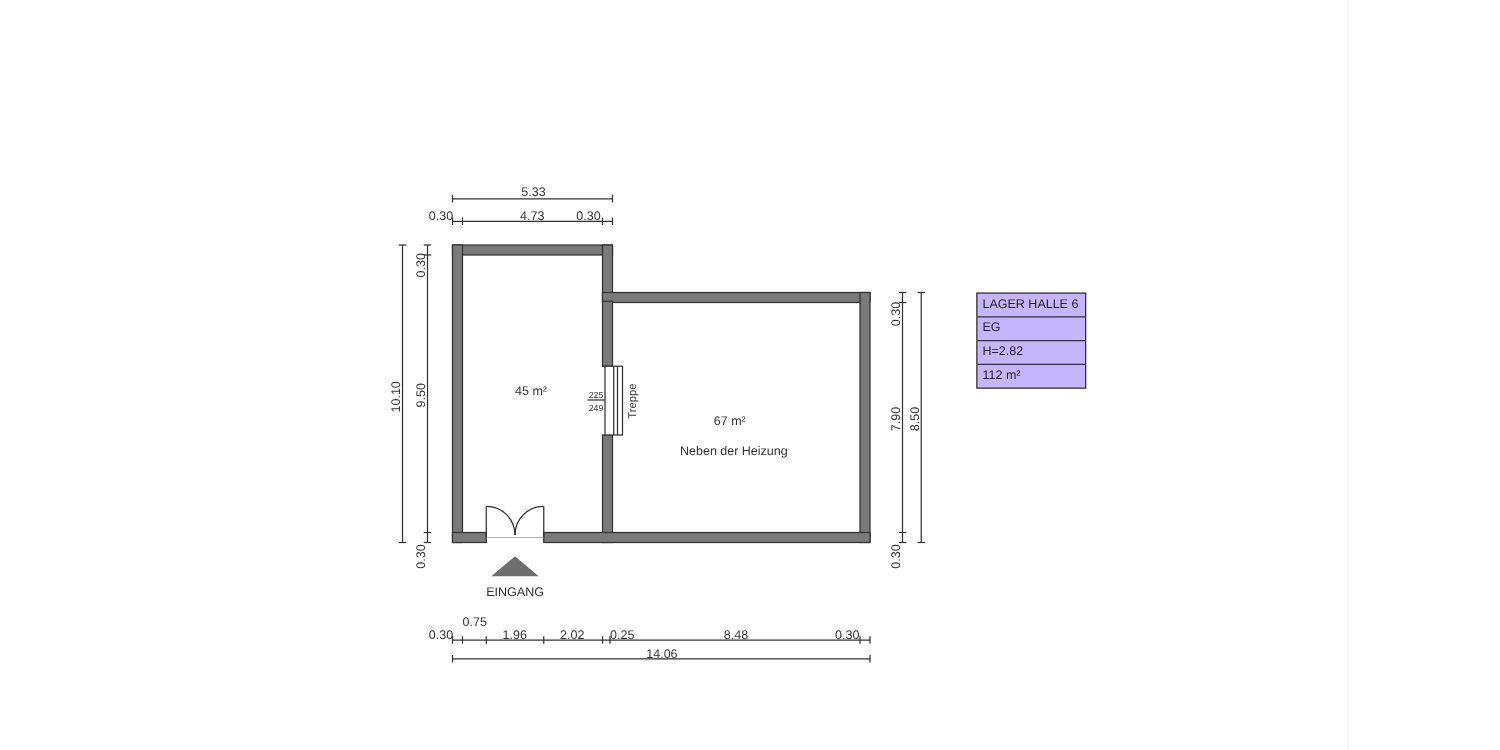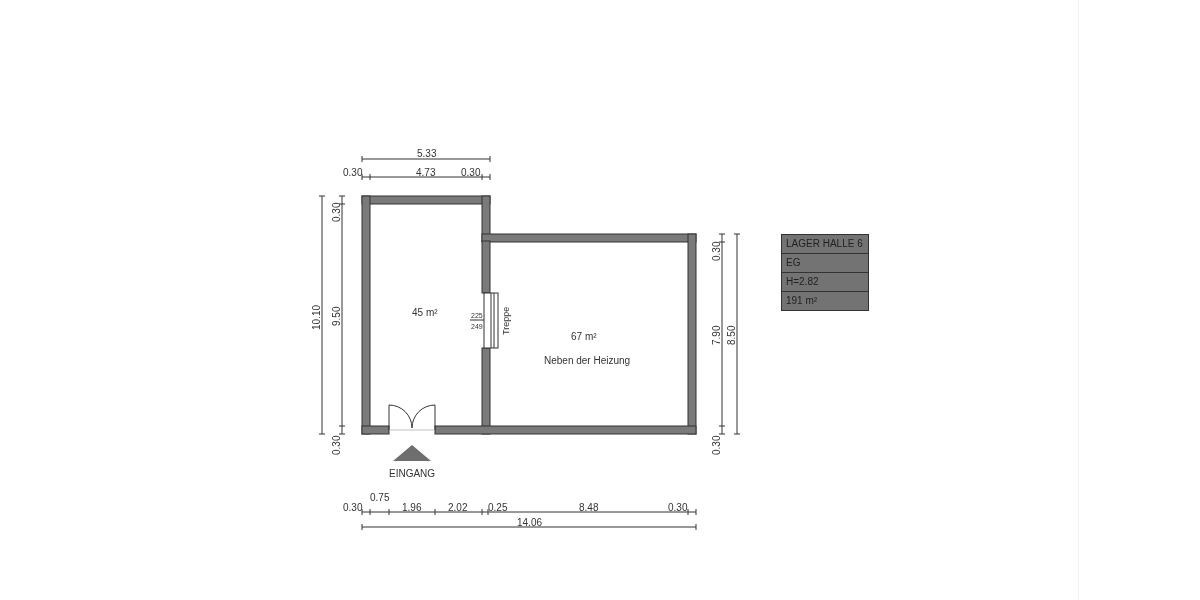--- a/index.html
+++ b/index.html
@@ -4,21 +4,21 @@
   <style>
     html, body { margin: 0; padding: 0; background: #ffffff; }
     body { width: 1200px; height: 600px; position: relative; overflow: hidden;
            font-family: "Liberation Sans", sans-serif; }
     #stage { position: absolute; left: 0; top: 0; width: 1200px; height: 600px; }
     .edge-line { position: absolute; left: 1078px; top: 0; width: 1px; height: 600px; background: #f1f1f1; }
     svg text { font-family: "Liberation Sans", sans-serif; fill: #333; }
     .dim-line { stroke: #333; stroke-width: 1; }
     .wall { fill: #7a7a7a; stroke: #333; stroke-width: 1; }
     .legend-box { position: absolute; left: 781px; top: 234px; width: 86px;
-                  border: 1px solid #333; font-size: 10px; color: #222; background: #737373; }
+                  border: 1px solid #333; font-size: 10px; color: #222; background: #c4b5fd; }
     .legend-row { height: 18px; line-height: 18px; padding-left: 4px; border-bottom: 1px solid #333; }
     .legend-row:last-child { border-bottom: none; }
   </style>
 </head>
 <body>
 
 <div id="stage">
   <div class="edge-line"></div>
 
   <svg width="1200" height="600" viewBox="0 0 1200 600">
@@ -139,15 +139,15 @@
       <line x1="696" y1="524" x2="696" y2="530" class="dim-line"></line>
       <text x="517" y="526" font-size="10">14.06</text>
     </g>
   </svg>
 
   
   <div class="legend-box">
     <div class="legend-row">LAGER HALLE 6</div>
     <div class="legend-row">EG</div>
     <div class="legend-row">H=2.82</div>
-    <div class="legend-row">191 m²</div>
+    <div class="legend-row">112 m²</div>
   </div>
 </div>
 
 </body></html>

